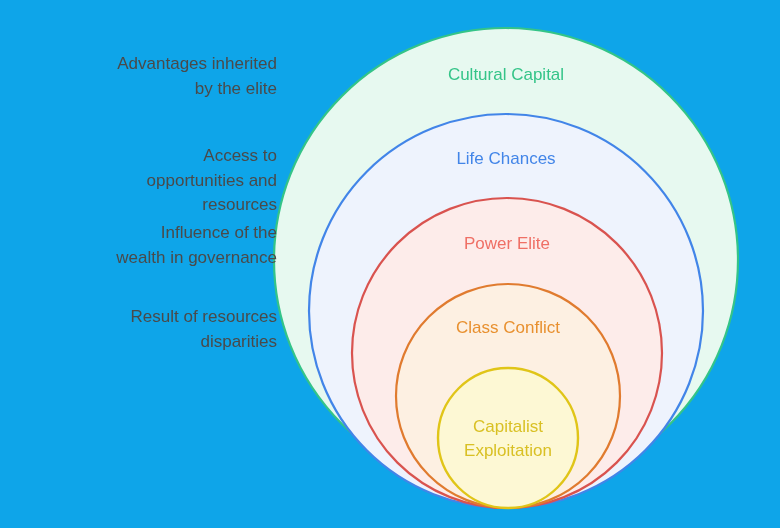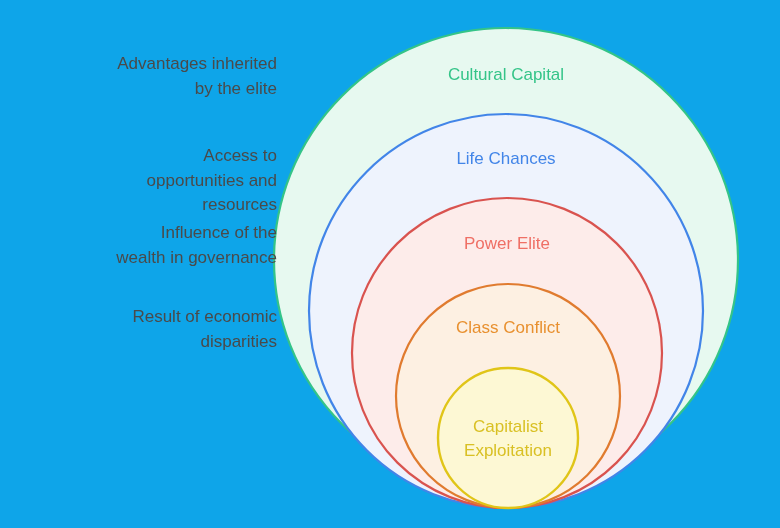--- a/index.html
+++ b/index.html
@@ -91,19 +91,19 @@
     <div class="annotation" style="top:52px;">Advantages inherited
 by the elite</div>
 
     <div class="annotation" style="top:124px;margin-top:20px;">Access to
 opportunities and
 resources</div>
 
     <div class="annotation" style="top:221px;">Influence of the
 wealth in governance</div>
 
-    <div class="annotation" style="top:305px;">Result of economic
+    <div class="annotation" style="top:305px;">Result of resources
 disparities</div>
 
 
   </div>
 
 </div>
 
 </body></html>

